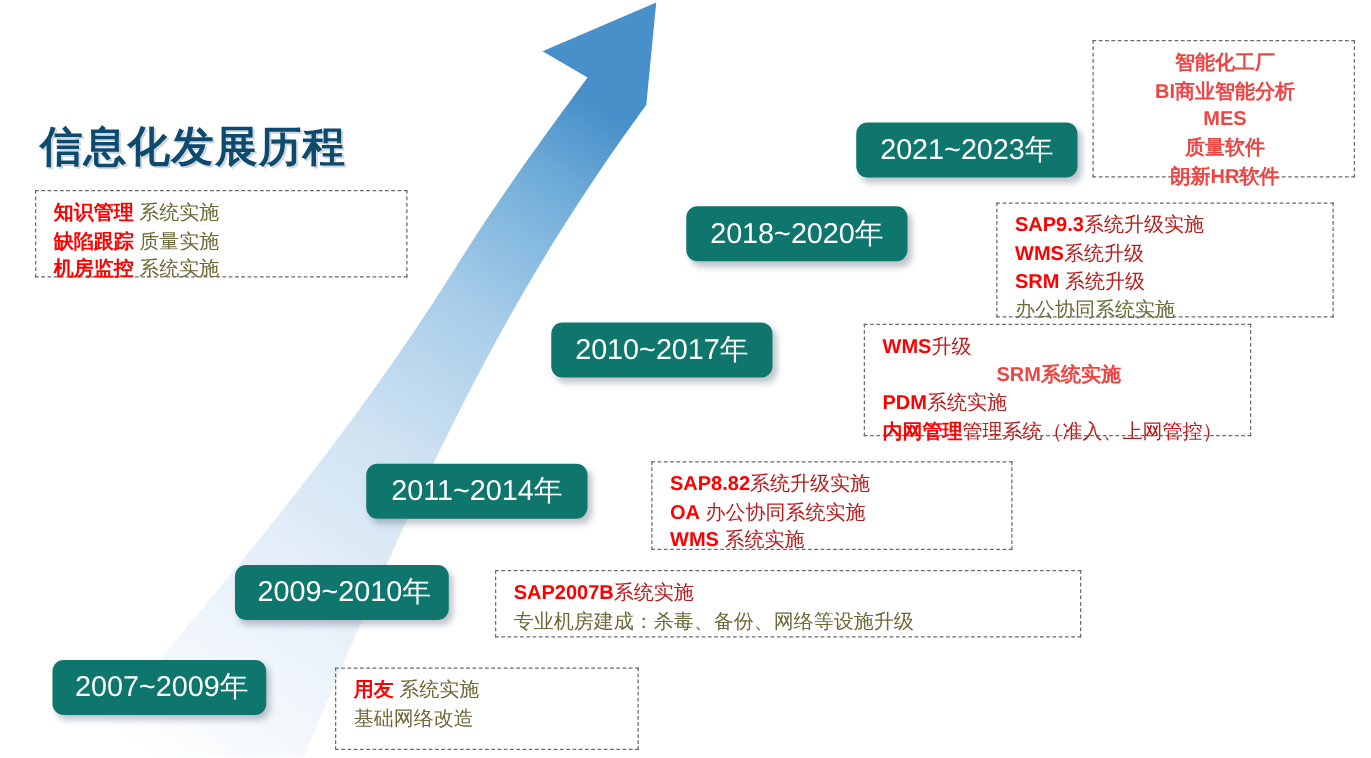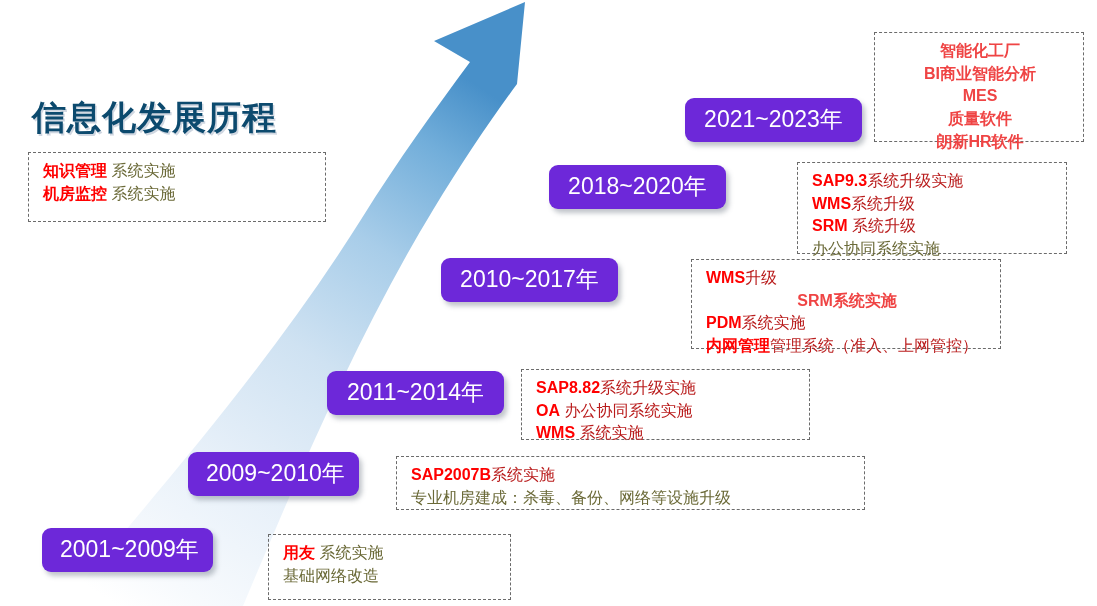--- a/index.html
+++ b/index.html
@@ -37,21 +37,21 @@
     font-weight: bold;
     color: #0c4a6e;
     letter-spacing: 1px;
     text-shadow: 1.5px 1.5px 0 rgba(120,140,170,0.35);
     white-space: nowrap;
   }
 
   
   .year-badge {
     position: absolute;
-    background: #6d28d9;
+    background: #0f766e;
     color: #ffffff;
     border-radius: 9px;
     font-size: 23px;
     line-height: 1;
     padding: 10px 18px 11px 18px;
     white-space: nowrap;
     box-shadow: 3px 4px 5px rgba(90,100,115,0.38);
     text-align: center;
   }
 
@@ -115,36 +115,39 @@
              C 268,368 150,500 62,606 Z" fill="url(#arrowGrad)"></path>
   </svg>
 
   <div id="page-title">信息化发展历程</div>
 
   <div class="detail-box" id="top-left-box" style="left: 28px; top: 152px; width: 298px; height: 70px;">
     <div class="detail-line">
       <span class="hl">知识管理</span><span class="dark"> 系统实施</span>
     </div>
     <div class="detail-line">
+      <span class="hl">缺陷跟踪</span><span class="dark"> 质量实施</span>
+    </div>
+    <div class="detail-line">
       <span class="hl">机房监控</span><span class="dark"> 系统实施</span>
     </div>
   </div>
 
   <div id="milestone-layer">
-      <div class="year-badge" style="left: 42px; top: 528px; width: 171px; box-sizing: border-box;"><span>2001~2009年</span></div>
+      <div class="year-badge" style="left: 42px; top: 528px; width: 171px; box-sizing: border-box;"><span>2007~2009年</span></div>
       <div class="detail-box" style="left: 268px; top: 534px; width: 243px; height: 66px;">
         <div class="detail-line"><span class="hl">用友</span><span class="dark"> 系统实施</span></div>
         <div class="detail-line">基础网络改造</div>
       </div>
       <div class="year-badge" style="left: 188px; top: 452px; width: 171px; box-sizing: border-box;"><span>2009~2010年</span></div>
       <div class="detail-box" style="left: 396px; top: 456px; width: 469px; height: 54px;">
         <div class="detail-line"><span class="hl">SAP2007B</span><span class="hl-rednorm">系统实施</span></div>
         <div class="detail-line">专业机房建成：杀毒、备份、网络等设施升级</div>
       </div>
-      <div class="year-badge" style="left: 293px; top: 371px; width: 177px; box-sizing: border-box; margin-left: 34px;"><span>2011~2014年</span></div>
+      <div class="year-badge" style="left: 293px; top: 371px; width: 177px; box-sizing: border-box;"><span>2011~2014年</span></div>
       <div class="detail-box" style="left: 521px; top: 369px; width: 289px; height: 71px;">
         <div class="detail-line"><span class="hl">SAP8.82</span><span class="hl-rednorm">系统升级实施</span></div>
         <div class="detail-line"><span class="hl">OA</span><span class="hl-rednorm"> 办公协同系统实施</span></div>
         <div class="detail-line"><span class="hl">WMS</span><span class="hl-rednorm"> 系统实施</span></div>
       </div>
       <div class="year-badge" style="left: 441px; top: 258px; width: 177px; box-sizing: border-box;"><span>2010~2017年</span></div>
       <div class="detail-box" style="left: 691px; top: 259px; width: 310px; height: 90px;">
         <div class="detail-line"><span class="hl">WMS</span><span class="hl-rednorm">升级</span></div>
         <div class="detail-line all-red">SRM系统实施</div>
         <div class="detail-line"><span class="hl">PDM</span><span class="hl-rednorm">系统实施</span></div>

